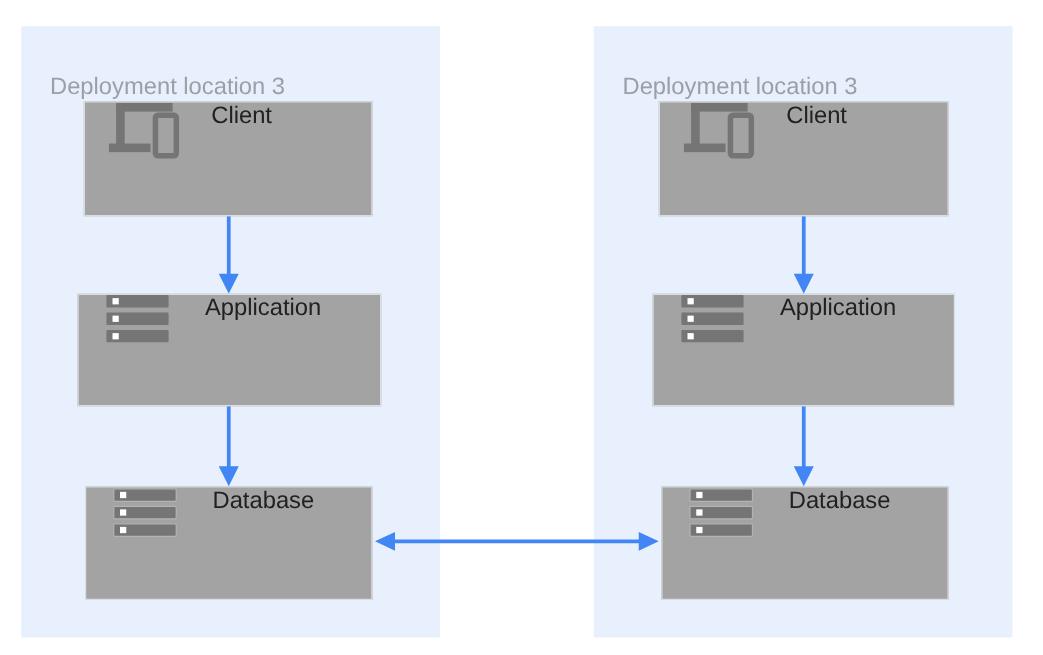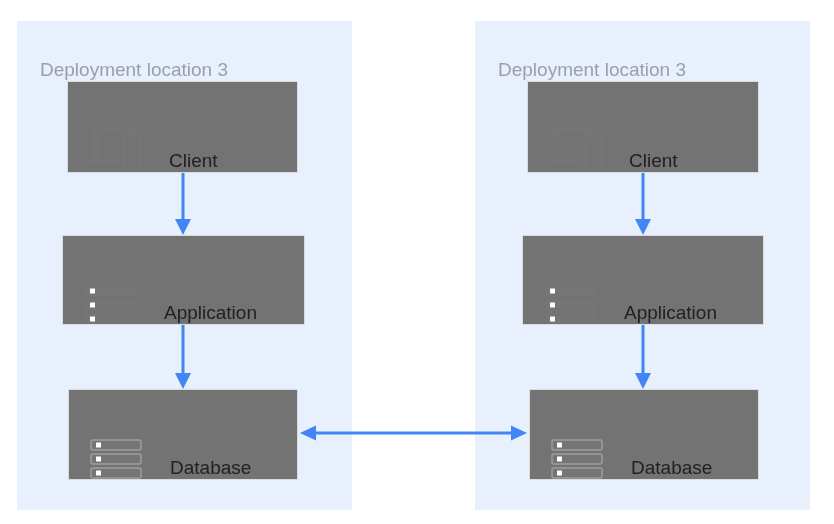--- a/index.html
+++ b/index.html
@@ -19,25 +19,25 @@
   .panel-title{
     position:absolute;
     left:23px;top:39px;
     font-size:19px;
     line-height:19px;
     color:#9AA0A6;
     white-space:nowrap;
   }
   .node{
     position:absolute;
-    background:#737373;
+    background:#a3a3a3;
     border:1px solid #DADCE0;
     box-sizing:border-box;
     display:flex;
-    align-items:flex-end;
+    align-items:flex-start;
     padding-left:18px;
   }
   .icon-wrap{
     width:58px;
     display:flex;
     justify-content:center;
     align-items:center;
     flex:0 0 58px;
   }
   .node-label{

